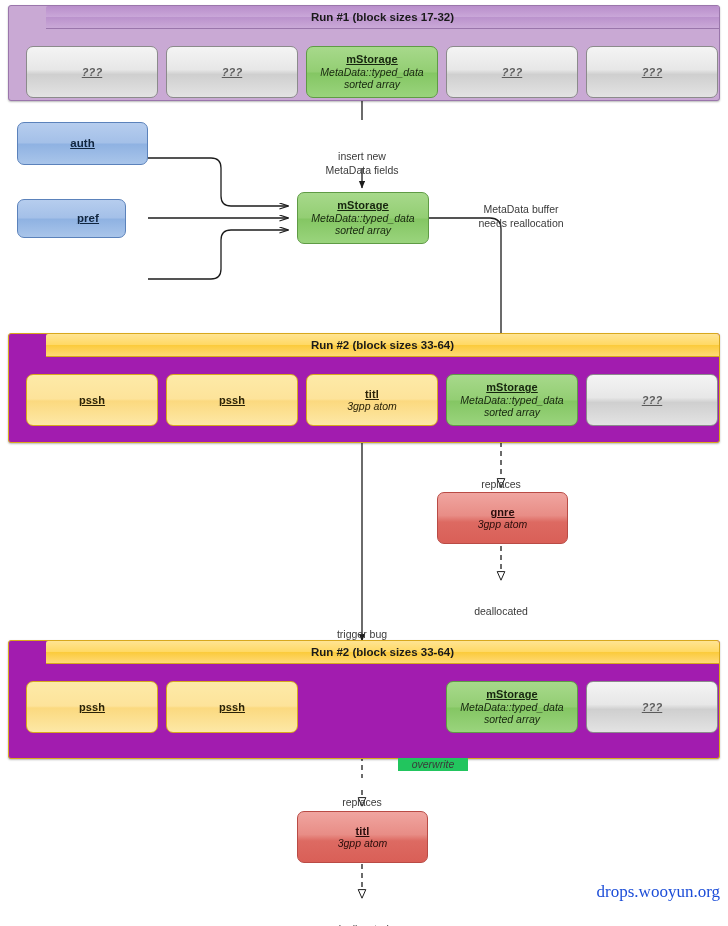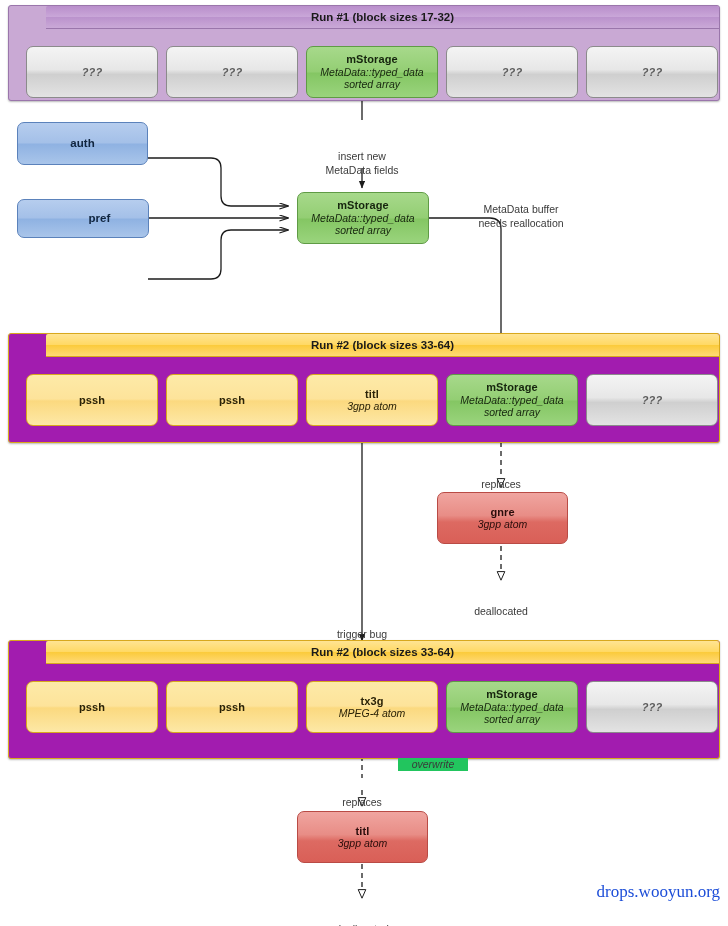--- a/index.html
+++ b/index.html
@@ -37,21 +37,21 @@
     border-radius:2px 2px 0 0;
     margin-left:37px;
   }
 
   
   .block{
     position:absolute;box-sizing:border-box;border-radius:7px;
     display:flex;flex-direction:column;align-items:center;justify-content:center;
     text-align:center;line-height:1.16;
   }
-  .block .t1{font-size:11px;font-weight:bold;letter-spacing:.1px;}
+  .block .t1{font-size:11px;font-weight:bold;letter-spacing:.1px;text-decoration:underline;}
   .block .t2,.block .t3{font-size:10.5px;font-style:italic;}
   .block.unknown{
     background:linear-gradient(to bottom,#f4f4f4 0%,#e7e7e7 45%,#cfcfcf 55%,#e3e3e3 100%);
     border:1px solid #8b8b8b;color:#555;
   }
   .block.unknown .t1{font-weight:bold;font-style:italic;color:#5b5b5b;font-size:11px;}
   .block.green{
     background:linear-gradient(to bottom,#a7d98b 0%,#93ce73 50%,#84c663 52%,#9ad47d 100%);
     border:1px solid #5f9b45;color:#16250e;
   }
@@ -153,21 +153,21 @@
       <div class="t1">???</div>
     </div>
     <div class="block unknown" style="left:577px;top:40px;width:132px;height:52px;">
       <div class="t1">???</div>
     </div>
   </div>
 
   <div class="block blue" style="left:17px;top:122px;width:131px;height:43px;align-items:center;">
     <div class="t1">auth</div>
   </div>
-  <div class="block blue" style="left:17px;top:199px;width:132px;height:39px;padding-left:33px;">
+  <div class="block blue" style="left:17px;top:199px;width:109px;height:39px;padding-left:33px;">
     <div class="t1">pref</div>
   </div>
 
   <div class="block green" style="left:297px;top:192px;width:132px;height:52px;">
     <div class="t1">mStorage</div>
     <div class="t2">MetaData::typed_data</div>
     <div class="t3">sorted array</div>
   </div>
 
   <div class="lbl" style="left:302px;top:130px;width:120px;">insert new</div>
@@ -210,24 +210,20 @@
 
   <div class="panel yellow" style="left:8px;top:640px;width:712px;height:119px;">
     <div class="panel-title">Run #2 (block sizes 33-64)</div>
 
     <div class="block amber" style="left:17px;top:40px;width:132px;height:52px;">
       <div class="t1">pssh</div>
     </div>
     <div class="block amber" style="left:157px;top:40px;width:132px;height:52px;">
       <div class="t1">pssh</div>
     </div>
-    <div class="block amber" style="left:297px;top:40px;width:132px;height:52px;">
-      <div class="t1">tx3g</div>
-      <div class="t2">MPEG-4 atom</div>
-    </div>
     <div class="block green" style="left:437px;top:40px;width:132px;height:52px;">
       <div class="t1">mStorage</div>
       <div class="t2">MetaData::typed_data</div>
       <div class="t3">sorted array</div>
     </div>
     <div class="block unknown" style="left:577px;top:40px;width:132px;height:52px;">
       <div class="t1">???</div>
     </div>
   </div>
 

